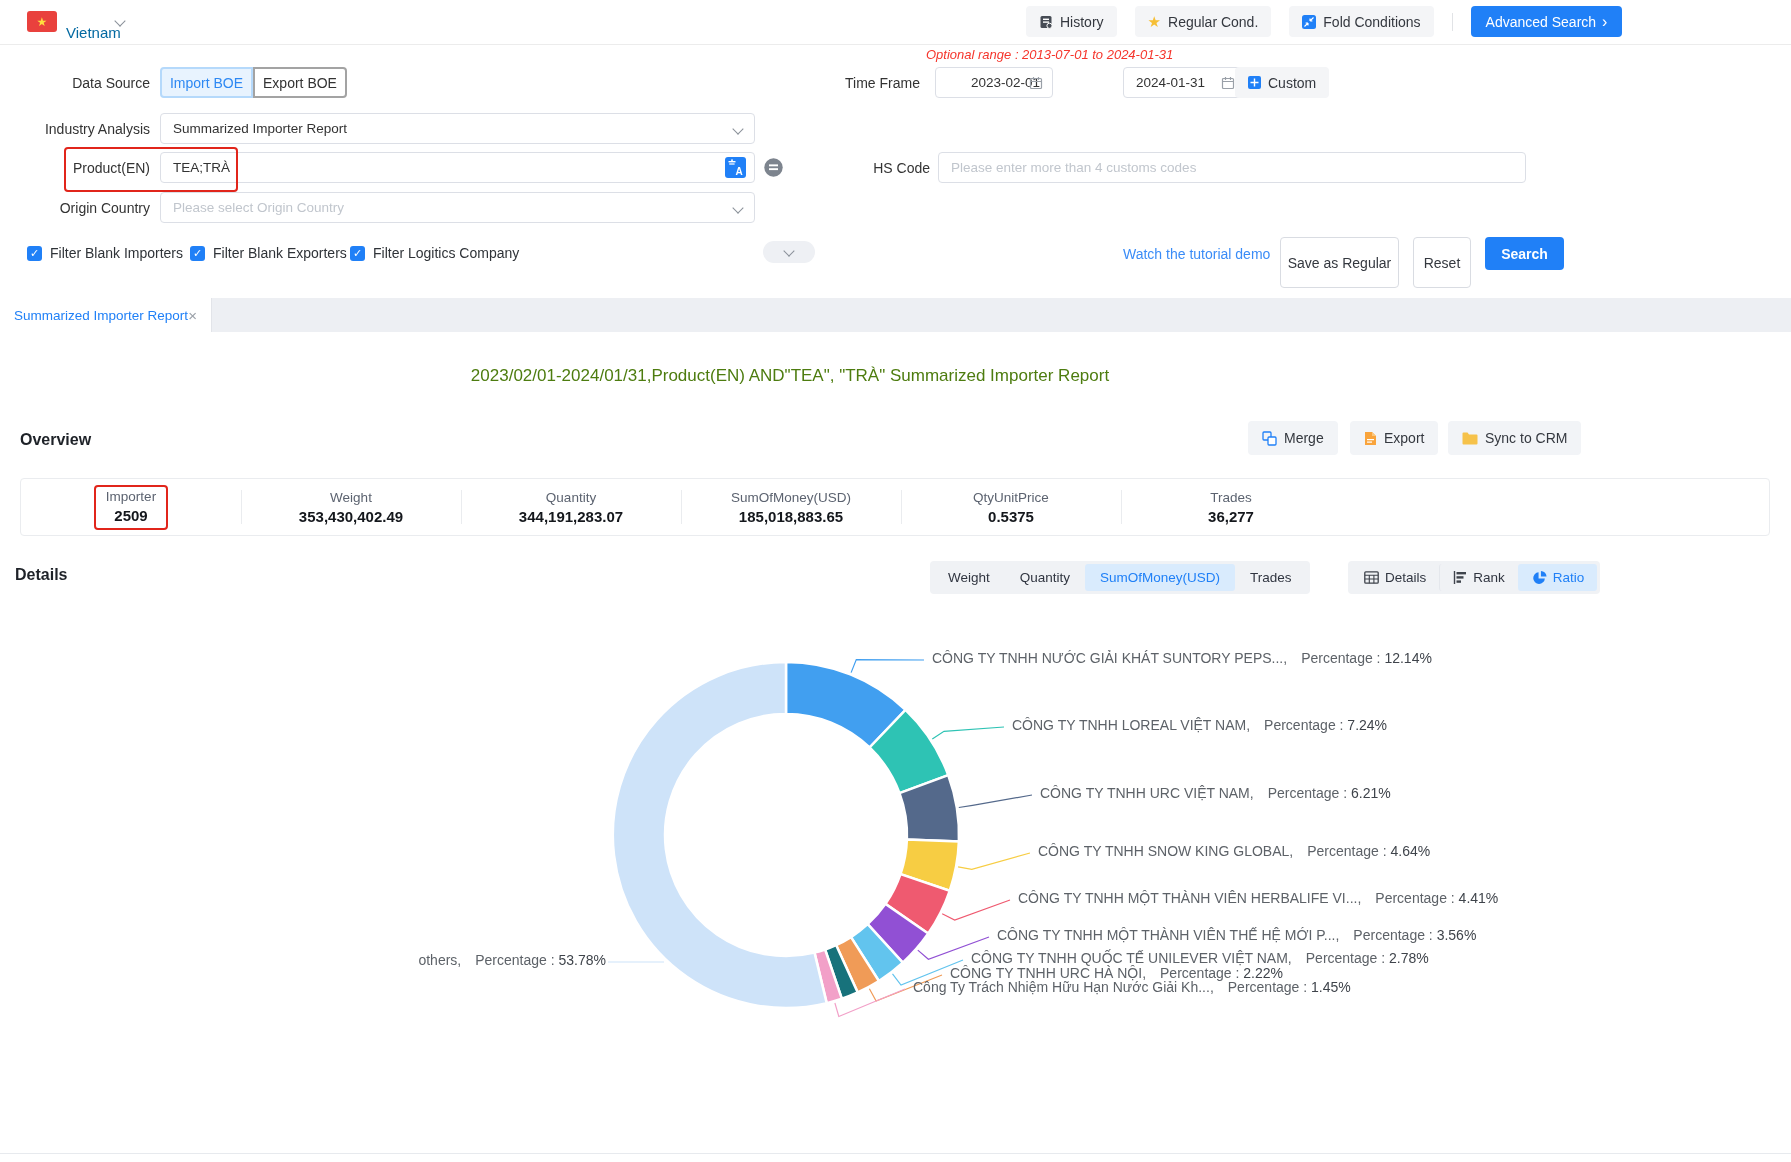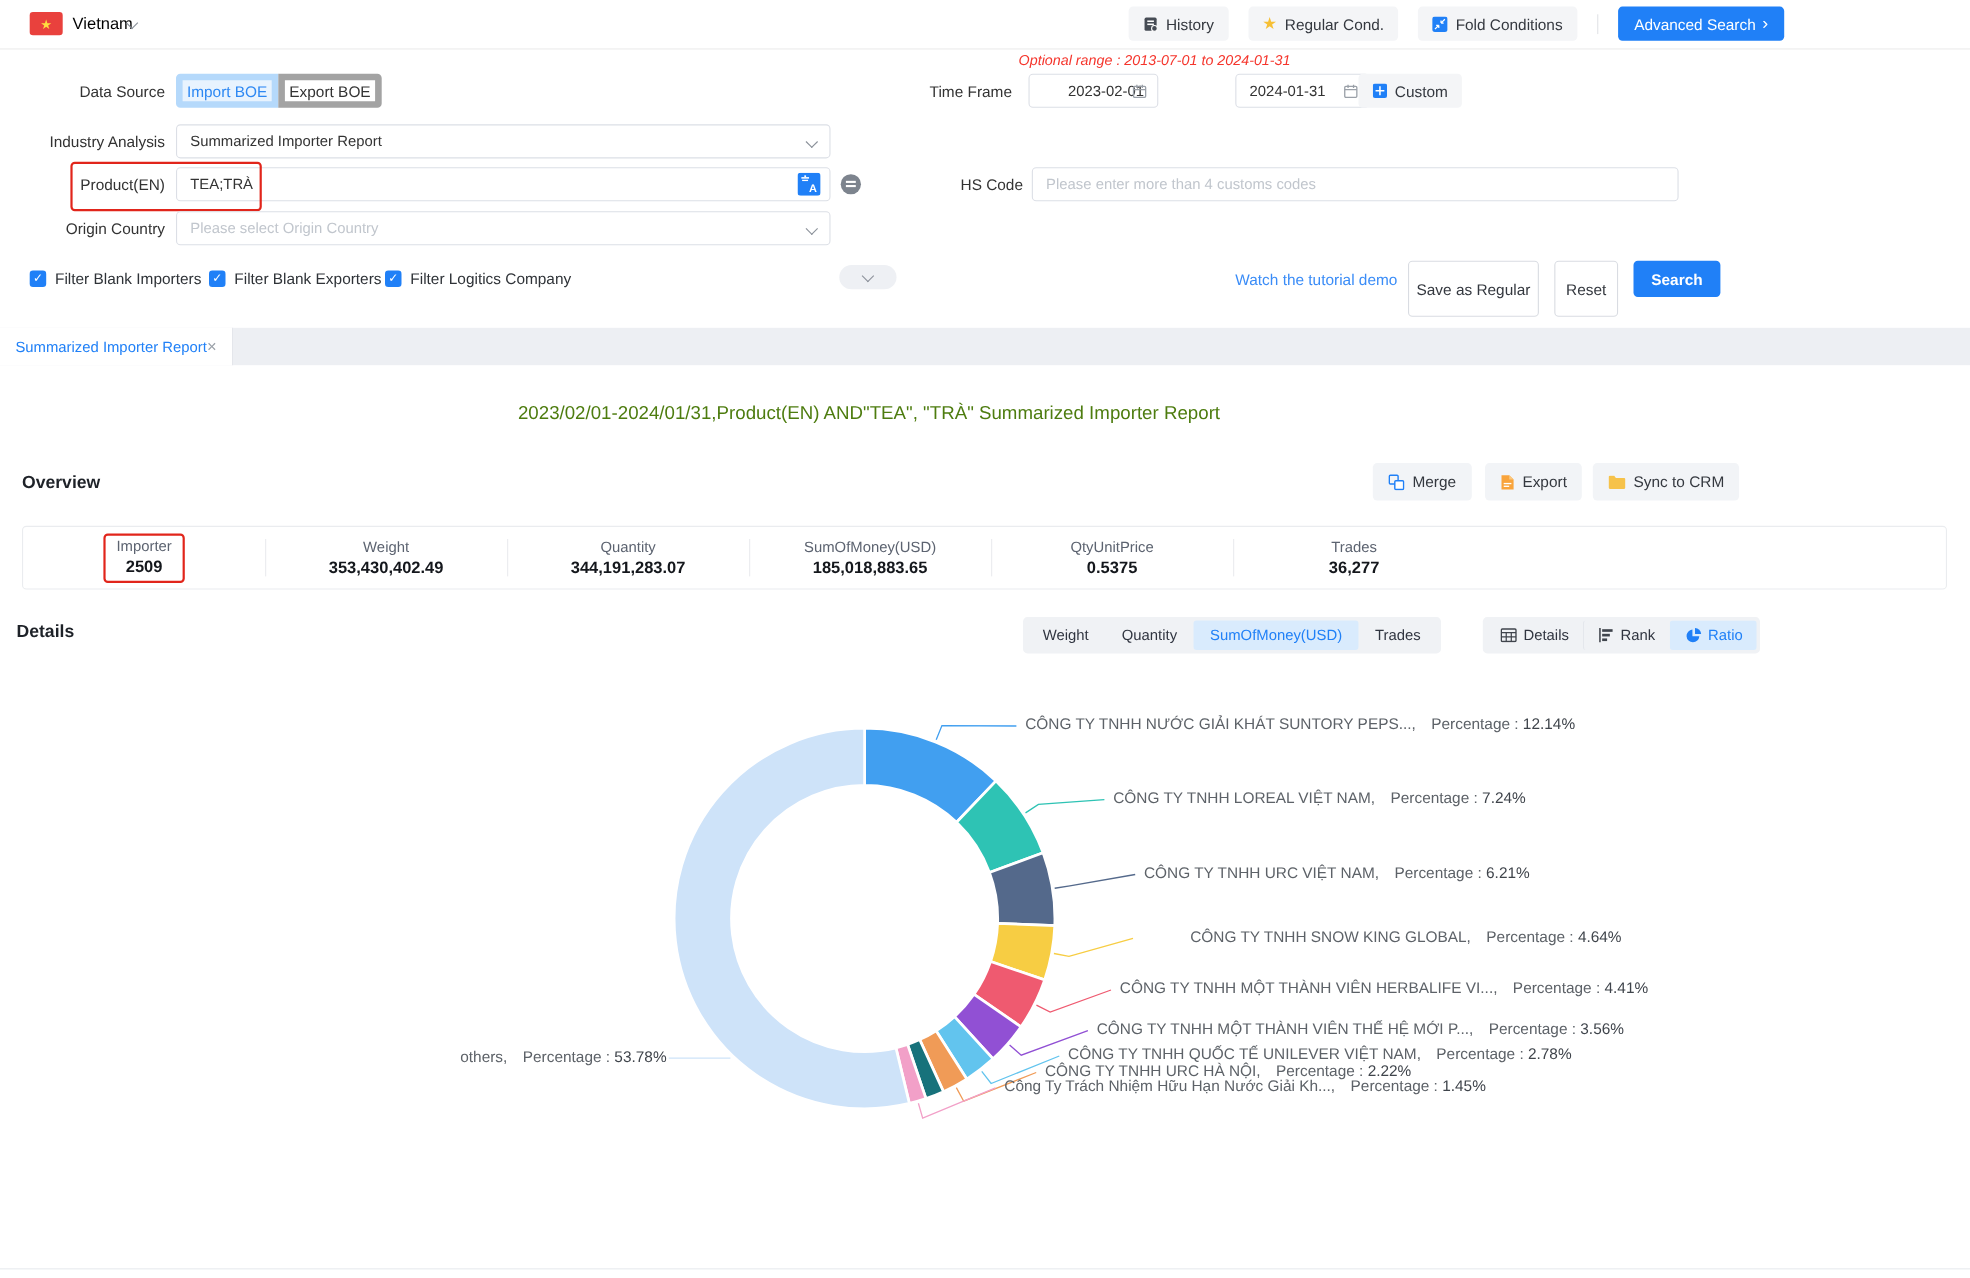--- a/index.html
+++ b/index.html
@@ -3,34 +3,34 @@
 <meta charset="utf-8">
 <style>
   html,body{margin:0;padding:0;background:#fff;}
   body{font-family:"Liberation Sans","DejaVu Sans",sans-serif;}
   .page{position:relative;width:1791px;height:1162px;background:#fff;overflow:hidden;color:#333;}
 
   
   .topbar{position:absolute;left:0;top:0;width:100%;height:44px;background:#fff;border-bottom:1px solid #ececec;}
   .flag{position:absolute;left:27px;top:11px;width:30px;height:21px;background:#e9413d;border-radius:3px;
         display:flex;align-items:center;justify-content:center;color:#ffde3f;font-size:12px;line-height:1;}
-  .country{position:absolute;left:66px;top:13px;font-size:15px;color:#000000;}
+  .country{position:absolute;left:66px;top:24px;font-size:15px;color:#0369a1;}
   .chv{display:inline-block;width:7px;height:7px;border-right:1.6px solid #8a9099;border-bottom:1.6px solid #8a9099;transform:rotate(45deg);}
   .country-chv{position:absolute;left:116px;top:17px;}
   .top-right{position:absolute;left:1026px;top:6px;height:31px;display:flex;align-items:center;gap:18px;}
   .btn-gray{display:inline-flex;align-items:center;gap:7px;height:31px;padding:0 13px;background:#f4f5f7;border-radius:4px;font-size:14px;color:#34383f;}
   .btn-blue{display:inline-flex;align-items:center;gap:6px;height:31px;padding:0 15px;background:#2080f7;border-radius:4px;font-size:14px;color:#fff;}
   .vdiv{width:1px;height:18px;background:#e1e3e6;}
   .star{color:#f6bf35;font-size:15px;line-height:1;}
   .arr{font-size:16px;line-height:1;}
 
   
   .lbl{position:absolute;width:150px;text-align:right;font-size:14px;color:#333;}
   .seg{position:absolute;height:31px;box-sizing:border-box;display:flex;align-items:center;justify-content:center;
-       font-size:14px;border:6px solid #a3a3a3;background:#fff;color:#333;}
+       font-size:14px;border:2px solid #a3a3a3;background:#fff;color:#333;}
   .seg.active{background:#e8f3fe;border-color:#b5d9fb;color:#2d88f3;}
   .field{position:absolute;height:31px;box-sizing:border-box;border:1px solid #dcdfe6;border-radius:4px;background:#fff;
          display:flex;align-items:center;font-size:13.5px;color:#333;padding:0 12px;}
   .ph{color:#c1c6cd;}
   .field .chv-r{position:absolute;right:12px;top:11px;}
   .red-box{position:absolute;border:2px solid #e1251b;border-radius:4px;pointer-events:none;}
   .red-note{position:absolute;font-size:13px;color:#f5352c;}
   .link{position:absolute;color:#3a8cf7;font-size:14px;}
   .btn-outline{position:absolute;height:51px;box-sizing:border-box;border:1px solid #d9dce2;border-radius:4px;background:#fff;
                display:flex;align-items:center;justify-content:center;font-size:14px;color:#34383f;}
@@ -321,21 +321,21 @@
         <path d="M857.7 392.4 A173 173 0 0 1 841.8 398.7 L825.1 349.5 A121 121 0 0 0 836.1 345.1 Z" fill="#17727b" stroke="#fff" stroke-width="2.5"></path>
         <path d="M841.8 398.7 A173 173 0 0 1 826.7 403.1 L814.5 352.6 A121 121 0 0 0 825.1 349.5 Z" fill="#f2a0c8" stroke="#fff" stroke-width="2.5"></path>
         <polyline points="834.9,403.0 838.8,416.5 905,389" fill="none" stroke="#f2a0c8" stroke-width="1.2"></polyline>
         <path d="M826.7 403.1 A173 173 0 1 1 786.0 62.0 L786.0 114.0 A121 121 0 1 0 814.5 352.6 Z" fill="#cee3f9" stroke="#fff" stroke-width="2.5"></path>
         <polyline points="664,362 608,362" fill="none" stroke="#cee3f9" stroke-width="1.2"></polyline>
       </svg>
     <div id="chart-labels">
         <div class="pie-label" style="left: 932px; top: 50px;"><span>CÔNG TY TNHH NƯỚC GIẢI KHÁT SUNTORY PEPS...,</span><span class="pct">Percentage : <span class="val">12.14%</span></span></div>
         <div class="pie-label" style="left: 1012px; top: 117px;"><span>CÔNG TY TNHH LOREAL VIỆT NAM,</span><span class="pct">Percentage : <span class="val">7.24%</span></span></div>
         <div class="pie-label" style="left: 1040px; top: 185px;"><span>CÔNG TY TNHH URC VIỆT NAM,</span><span class="pct">Percentage : <span class="val">6.21%</span></span></div>
-        <div class="pie-label" style="left: 1038px; top: 243px; margin-left: 44px;"><span>CÔNG TY TNHH SNOW KING GLOBAL,</span><span class="pct">Percentage : <span class="val">4.64%</span></span></div>
+        <div class="pie-label" style="left: 1038px; top: 243px;"><span>CÔNG TY TNHH SNOW KING GLOBAL,</span><span class="pct">Percentage : <span class="val">4.64%</span></span></div>
         <div class="pie-label" style="left: 1018px; top: 290px;"><span>CÔNG TY TNHH MỘT THÀNH VIÊN HERBALIFE VI...,</span><span class="pct">Percentage : <span class="val">4.41%</span></span></div>
         <div class="pie-label" style="left: 997px; top: 327px;"><span>CÔNG TY TNHH MỘT THÀNH VIÊN THẾ HỆ MỚI P...,</span><span class="pct">Percentage : <span class="val">3.56%</span></span></div>
         <div class="pie-label" style="left: 971px; top: 350px;"><span>CÔNG TY TNHH QUỐC TẾ UNILEVER VIỆT NAM,</span><span class="pct">Percentage : <span class="val">2.78%</span></span></div>
         <div class="pie-label" style="left: 950px; top: 365px;"><span>CÔNG TY TNHH URC HÀ NỘI,</span><span class="pct">Percentage : <span class="val">2.22%</span></span></div>
         <div class="pie-label" style="left: 913px; top: 379px;"><span>Công Ty Trách Nhiệm Hữu Hạn Nước Giải Kh...,</span><span class="pct">Percentage : <span class="val">1.45%</span></span></div>
         <div class="pie-label" style="right: 1185px; top: 352px;"><span>others,</span><span class="pct">Percentage : <span class="val">53.78%</span></span></div>
       </div>
   </div>
 
   <div class="bottom-line"></div>

